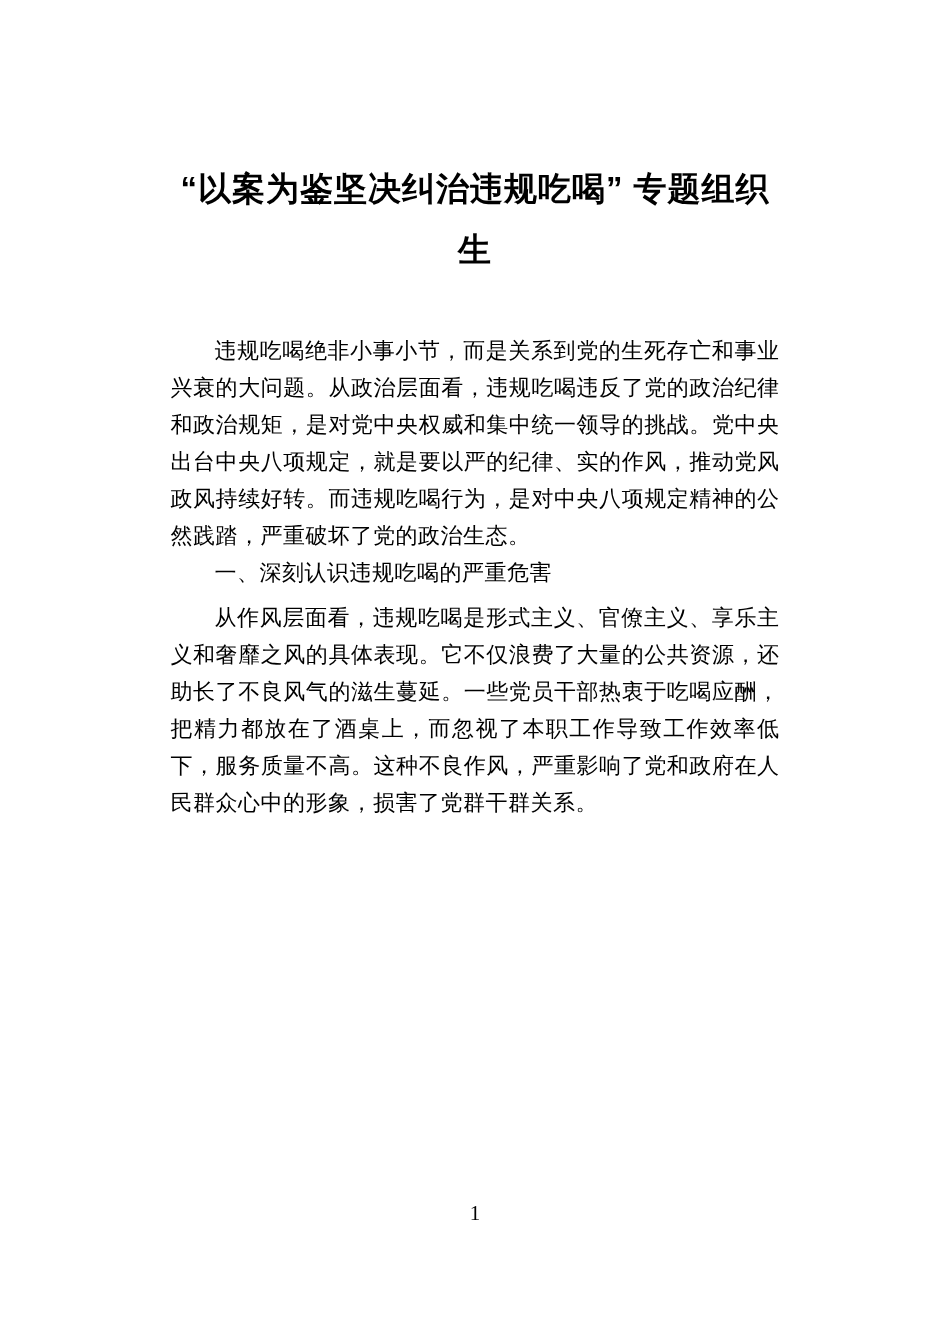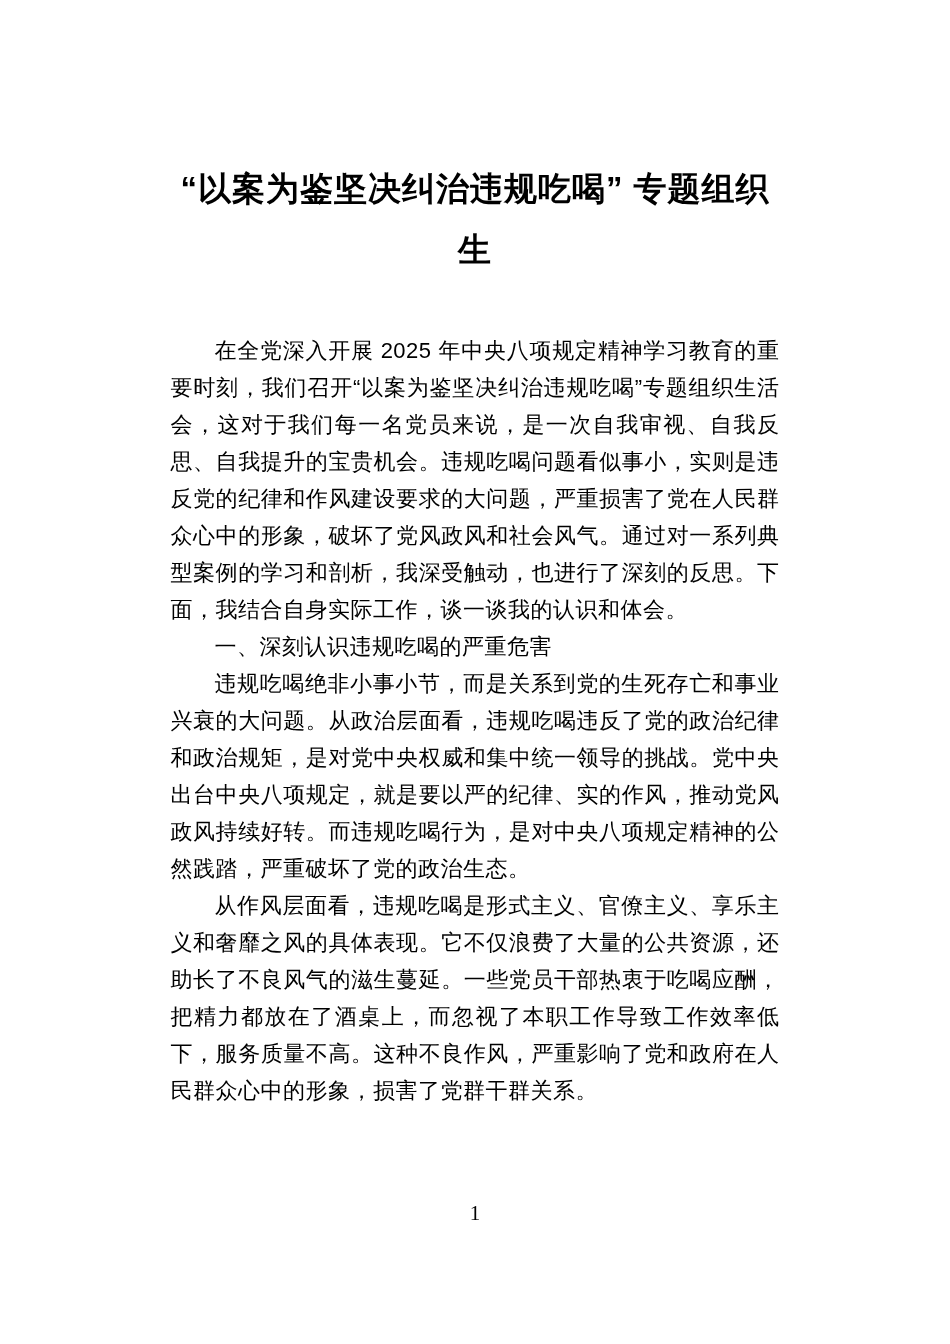--- a/index.html
+++ b/index.html
@@ -33,21 +33,21 @@
   .doc-body p {
     margin: 0;
     font-size: 22px;
     line-height: 37px;
     text-align: justify;
     text-indent: 2em;
     letter-spacing: 0.5px;
     word-break: break-all;
   }
   .doc-body p.spaced-before {
-    margin-top: 0;
+    margin-top: 8px;
   }
   .page-number {
     position: absolute;
     left: 0;
     bottom: 118px;
     width: 100%;
     text-align: center;
     font-family: "Liberation Serif", serif;
     font-size: 21px;
     color: #000000;
@@ -56,21 +56,20 @@
 </head>
 <body>
 
 <div class="page">
 
   <h1 class="doc-title">
     <span class="title-line">“以案为鉴坚决纠治违规吃喝” 专题组织生</span>
   </h1>
 
   <div class="doc-body">
-    <p>在全党深入开展 2025 年中央八项规定精神学习教育的重要时刻，我们召开“以案为鉴坚决纠治违规吃喝”专题组织生活会，这对于我们每一名党员来说，是一次自我审视、自我反思、自我提升的宝贵机会。违规吃喝问题看似事小，实则是违反党的纪律和作风建设要求的大问题，严重损害了党在人民群众心中的形象，破坏了党风政风和社会风气。通过对一系列典型案例的学习和剖析，我深受触动，也进行了深刻的反思。下面，我结合自身实际工作，谈一谈我的认识和体会。</p>
+    <p>违规吃喝绝非小事小节，而是关系到党的生死存亡和事业兴衰的大问题。从政治层面看，违规吃喝违反了党的政治纪律和政治规矩，是对党中央权威和集中统一领导的挑战。党中央出台中央八项规定，就是要以严的纪律、实的作风，推动党风政风持续好转。而违规吃喝行为，是对中央八项规定精神的公然践踏，严重破坏了党的政治生态。</p>
     <p>一、深刻认识违规吃喝的严重危害</p>
-    <p>违规吃喝绝非小事小节，而是关系到党的生死存亡和事业兴衰的大问题。从政治层面看，违规吃喝违反了党的政治纪律和政治规矩，是对党中央权威和集中统一领导的挑战。党中央出台中央八项规定，就是要以严的纪律、实的作风，推动党风政风持续好转。而违规吃喝行为，是对中央八项规定精神的公然践踏，严重破坏了党的政治生态。</p>
     <p class="spaced-before">从作风层面看，违规吃喝是形式主义、官僚主义、享乐主义和奢靡之风的具体表现。它不仅浪费了大量的公共资源，还助长了不良风气的滋生蔓延。一些党员干部热衷于吃喝应酬，把精力都放在了酒桌上，而忽视了本职工作导致工作效率低下，服务质量不高。这种不良作风，严重影响了党和政府在人民群众心中的形象，损害了党群干群关系。</p>
   </div>
 
   <div class="page-number">1</div>
 
 </div>
 
 </body></html>

